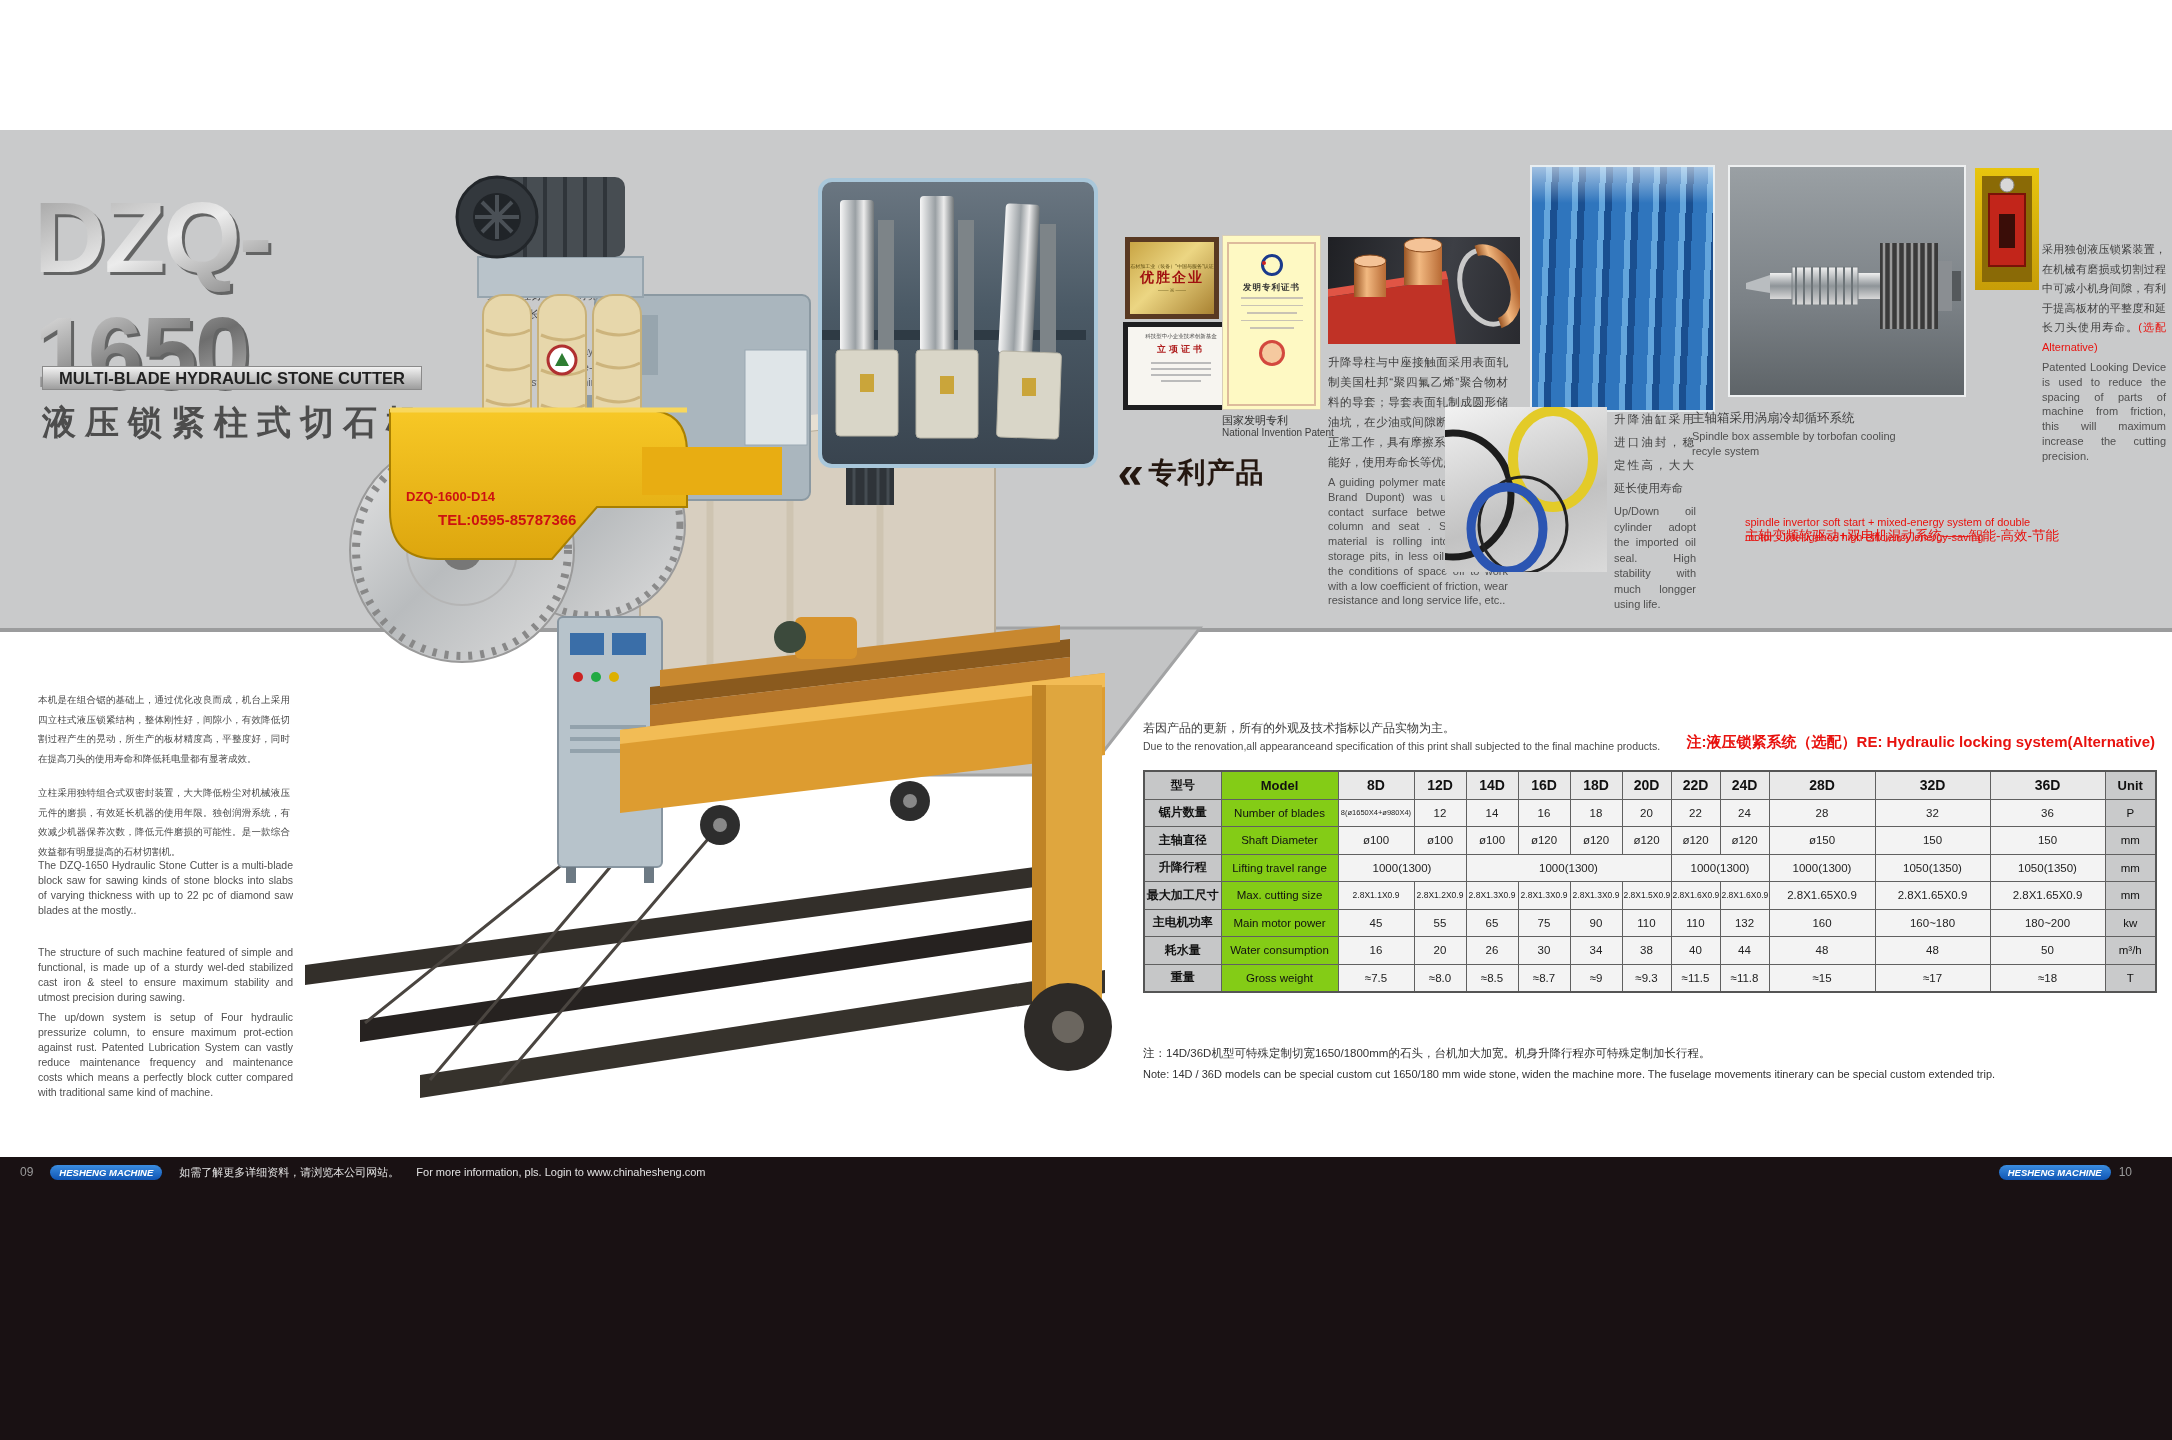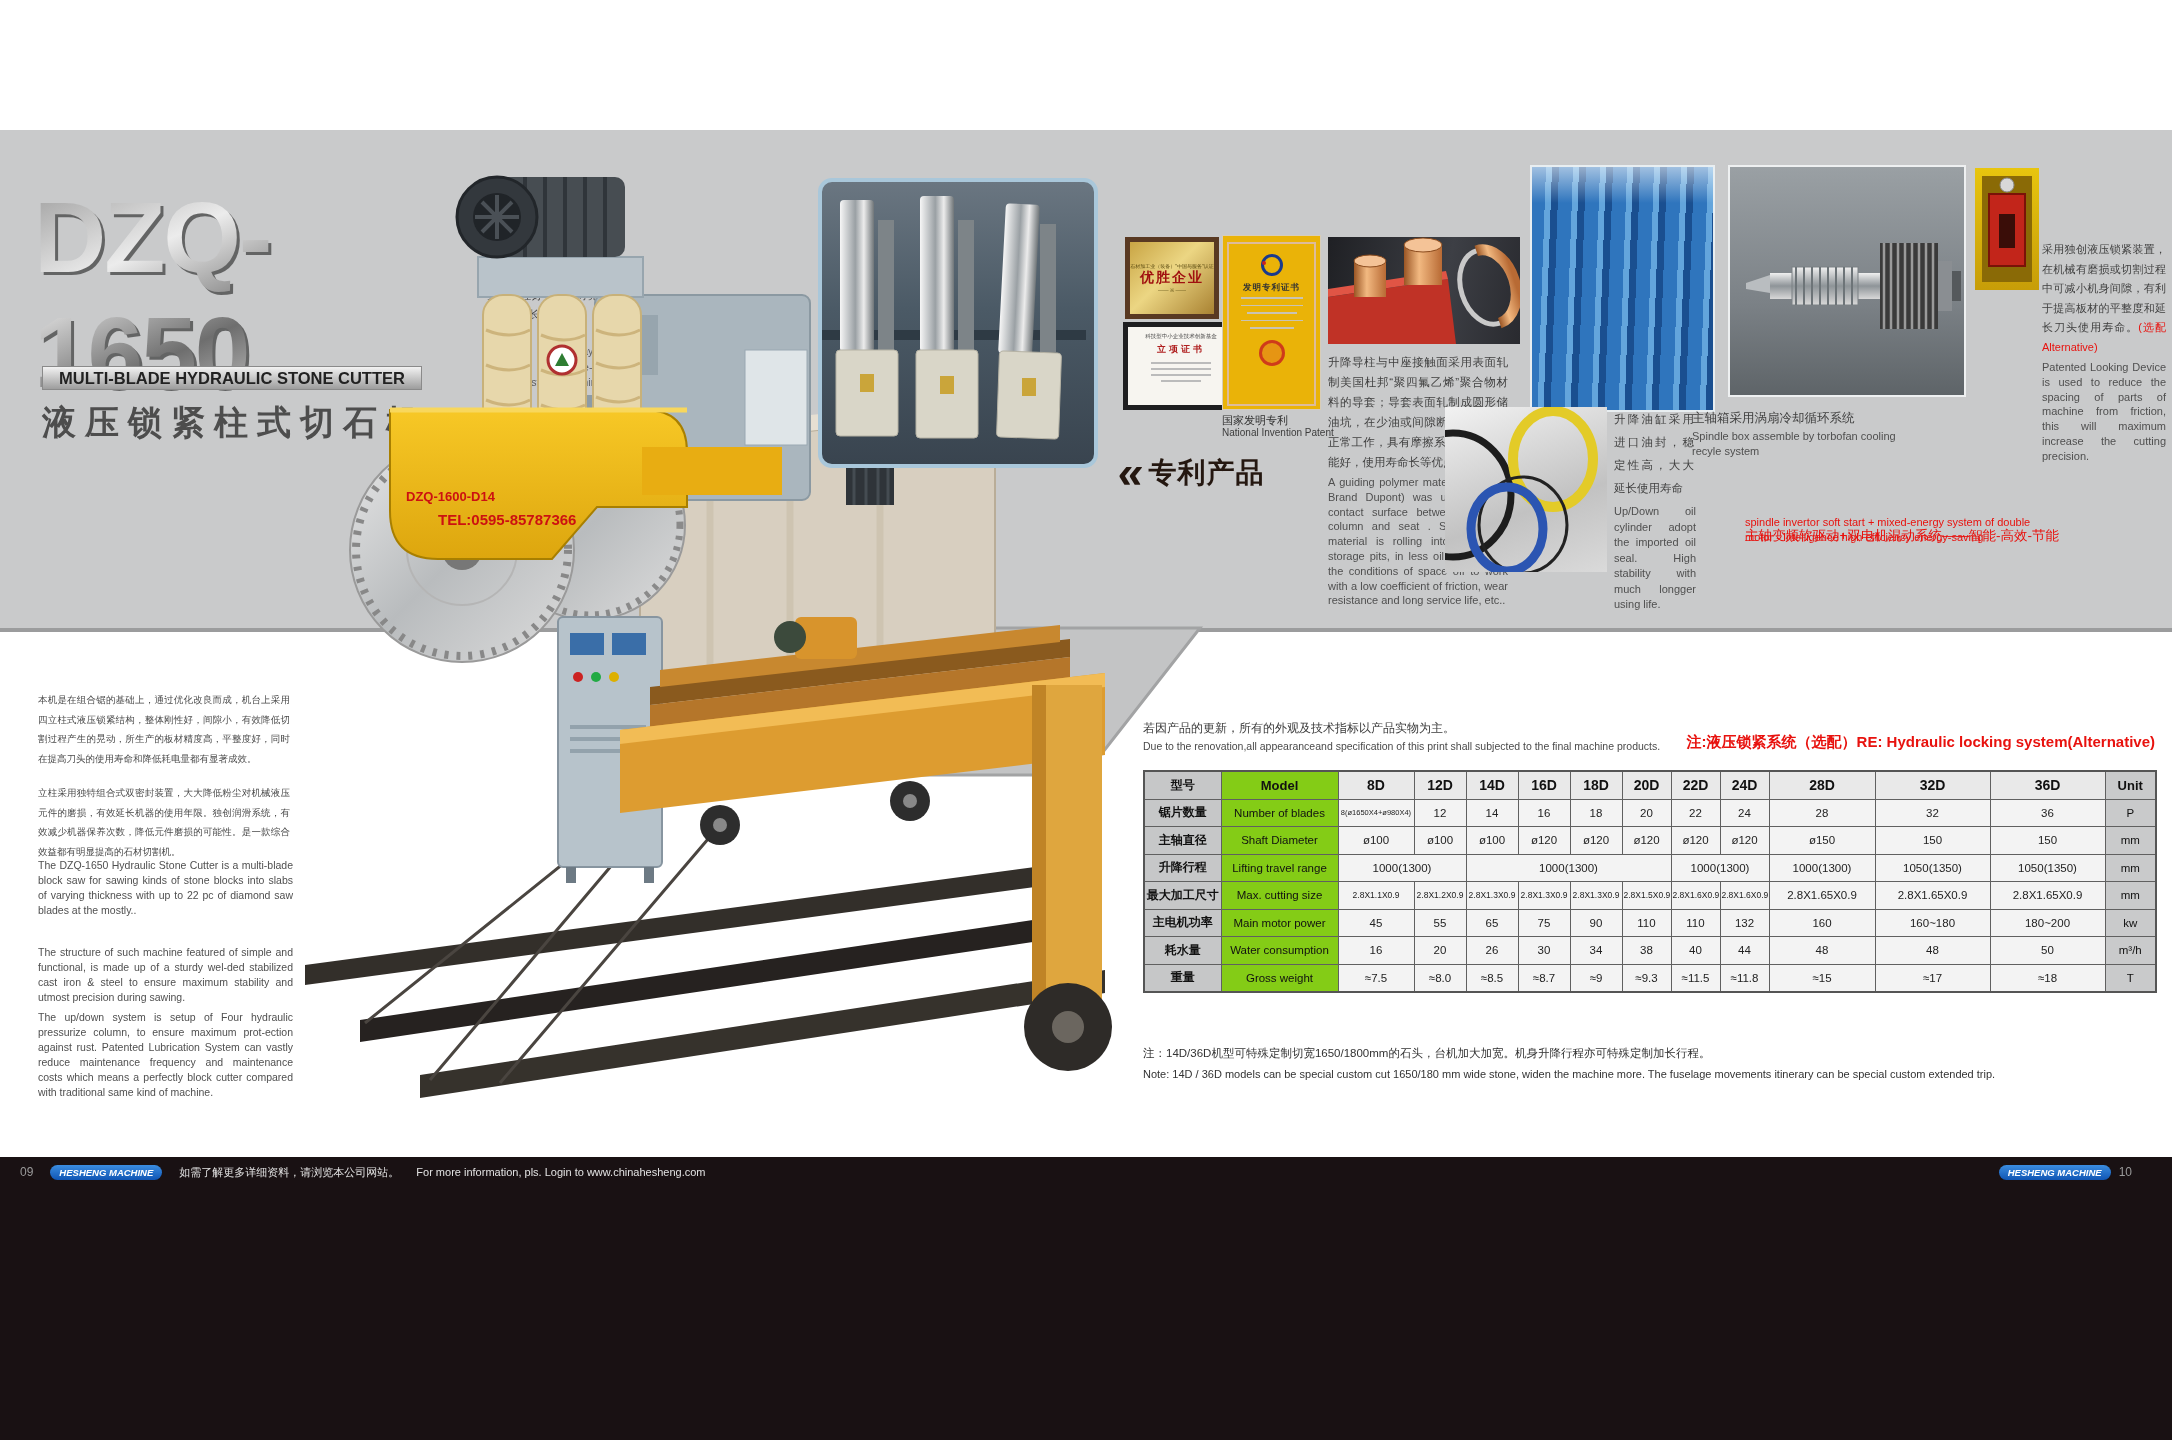--- a/index.html
+++ b/index.html
@@ -34,21 +34,21 @@
   .plaque{left:1125px;top:237px;width:94px;height:82px;border:5px solid #593922;
     background:linear-gradient(135deg,#c9a544,#ecd683 45%,#a98232);box-sizing:border-box;
     display:flex;flex-direction:column;align-items:center;justify-content:center;}
   .plaque .tiny{font-size:5px;color:#5a4a10;white-space:nowrap;}
   .plaque .big{font-size:14px;font-weight:bold;color:#a01010;letter-spacing:2px;}
   .cert2{left:1123px;top:322px;width:116px;height:88px;border:5px solid #1e1e20;background:#f7f5f0;
     box-sizing:border-box;display:flex;flex-direction:column;align-items:center;padding-top:6px;}
   .cert2 .t1{font-size:5.5px;color:#444;white-space:nowrap;}
   .cert2 .t2{font-size:9px;font-weight:bold;color:#b02020;letter-spacing:3px;margin:3px 0 4px 0;}
   .cert2 .ln{width:60px;height:2px;background:#bbb;margin:2px 0;}
-  .patcert{left:1222px;top:235px;width:99px;height:175px;background:#eab308;border:1px solid #d8cdb8;
+  .patcert{left:1222px;top:235px;width:99px;height:175px;background:#fef9c3;border:1px solid #d8cdb8;
     box-sizing:border-box;display:flex;flex-direction:column;align-items:center;}
   .patcert .inner{margin-top:6px;width:85px;height:160px;border:2px solid #ddbb9c;
     display:flex;flex-direction:column;align-items:center;}
   .patcert .logo{margin-top:10px;width:16px;height:16px;border-radius:50%;border:3px solid #1a3a8c;
     position:relative;}
   .patcert .logo i{position:absolute;width:4px;height:4px;border-radius:50%;background:#c22;left:-2px;top:4px;}
   .patcert .t1{font-size:8.5px;font-weight:bold;color:#333;letter-spacing:1px;margin-top:6px;white-space:nowrap;}
   .patcert .ln{width:62px;height:1.6px;background:#c9c3b4;margin:3px 0;}
   .patcert .seal{margin-top:8px;width:20px;height:20px;border-radius:50%;border:3px solid rgba(200,30,30,.75);
     background:rgba(220,60,50,.25);}

